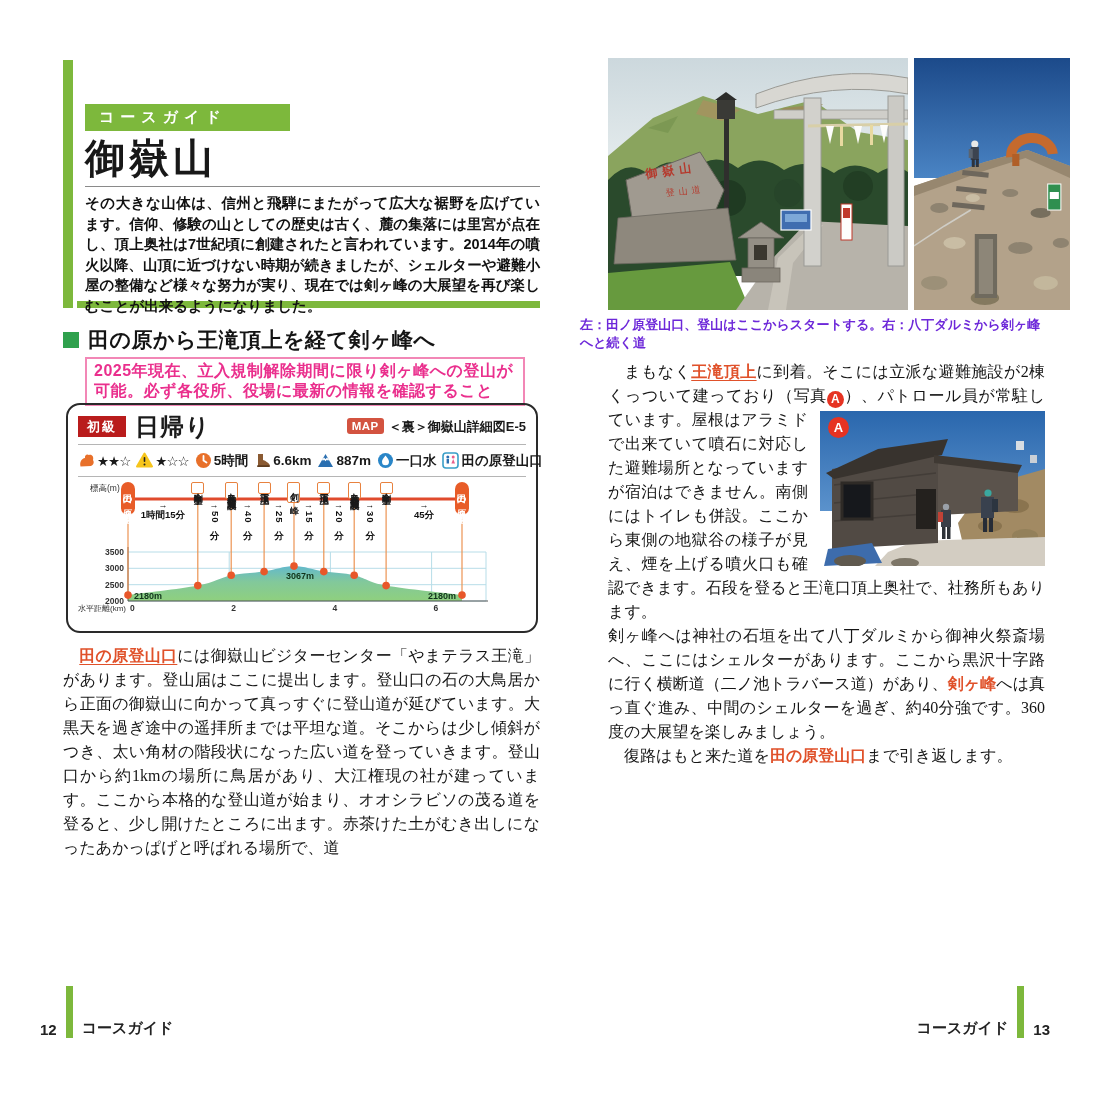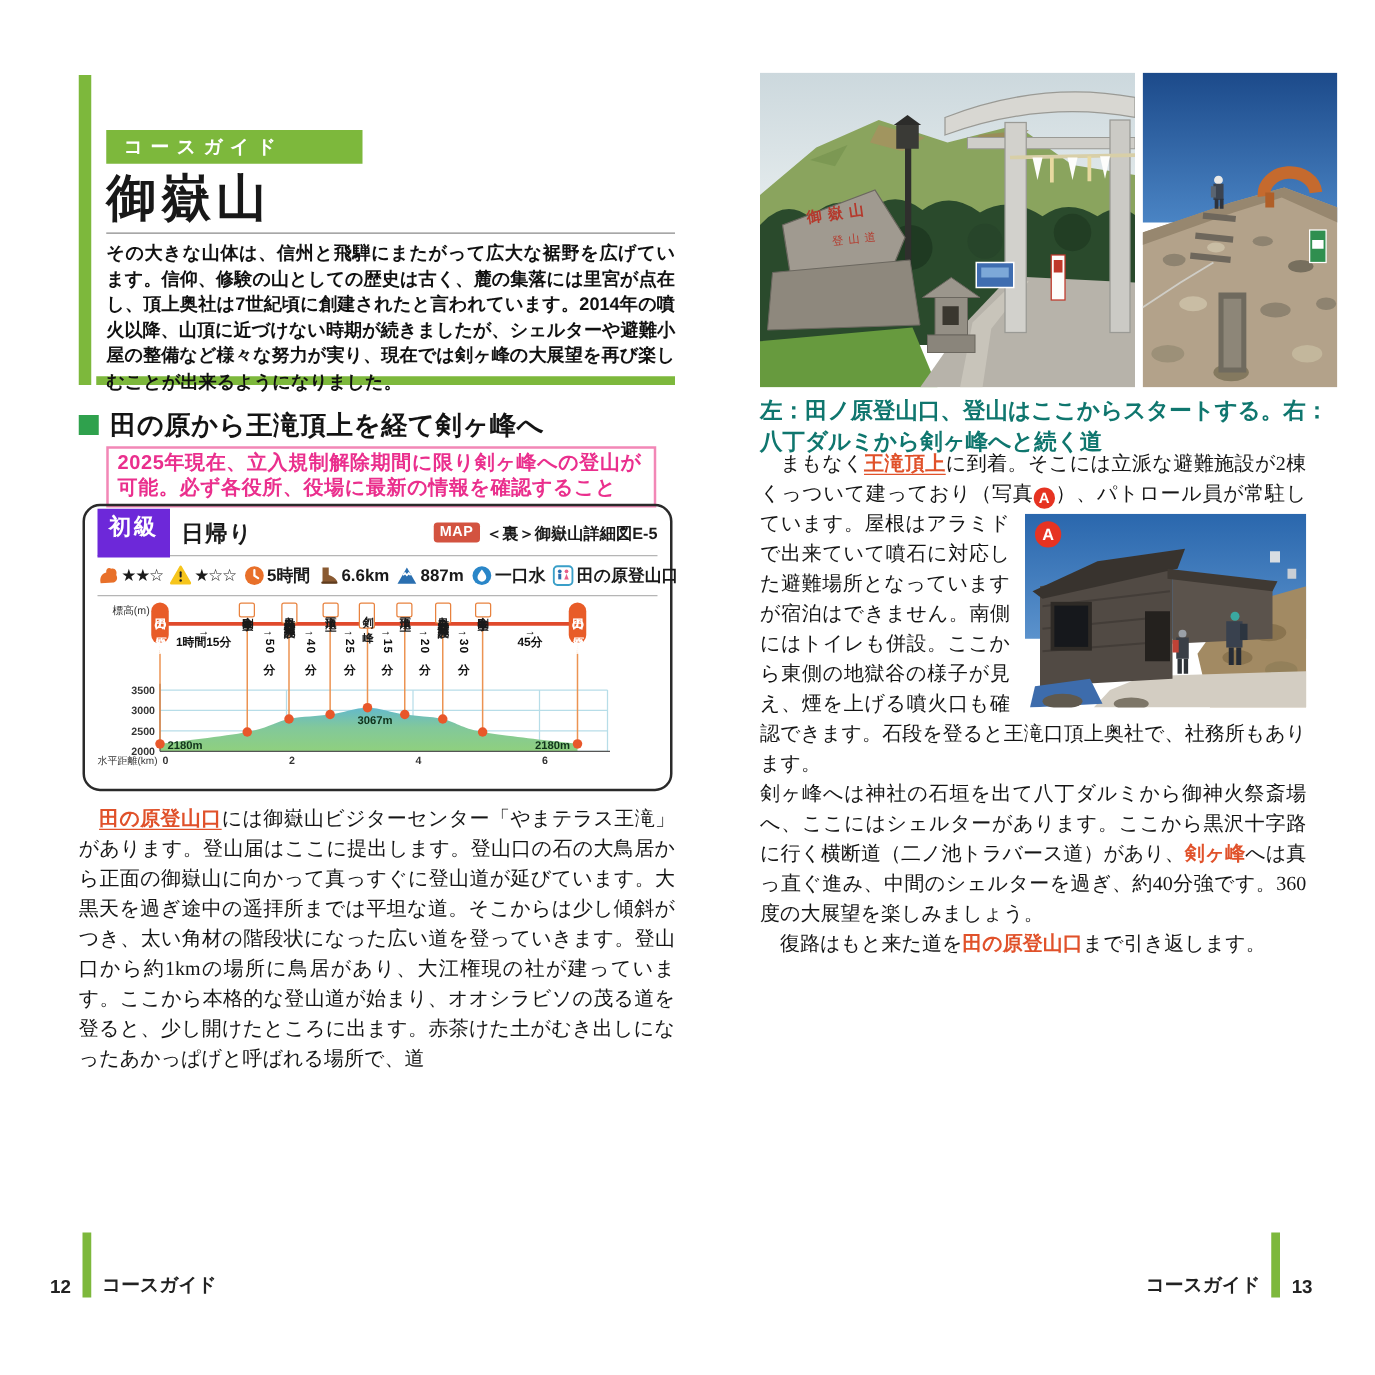--- a/index.html
+++ b/index.html
@@ -25,23 +25,23 @@
   #section-title{font-size:21px;font-weight:bold;color:#141414;letter-spacing:0.5px}
 
   
   #notice-box{position:absolute;left:85px;top:357px;width:440px;border:2px solid #f287b6;
       padding:2px 7px;font-size:16px;font-weight:bold;line-height:1.28;color:#ea2f8d;letter-spacing:0.5px}
 
   
   #course-box{position:absolute;left:66px;top:403px;width:472px;height:230px;
       border:2.5px solid #2a2a2a;border-radius:14px;padding:6px 10px 2px}
   .course-head{display:flex;align-items:center;height:31px}
-  #level-badge{background:#6d28d9;color:#fff;font-size:18px;font-weight:bold;
-      padding:2px 9px 13px;margin-right:9px;letter-spacing:2px}
-  #day-type{font-size:18px;font-weight:bold;letter-spacing:1px}
+  #level-badge{background:#b91c1c;color:#fff;font-size:13px;font-weight:bold;
+      padding:2px 9px 1px;margin-right:9px;letter-spacing:2px}
+  #day-type{font-size:24px;font-weight:bold;letter-spacing:1px}
   .map-group{margin-left:auto;display:flex;align-items:flex-start;gap:5px}
   #map-badge{background:#d35340;color:#fff;font-size:11.5px;font-weight:bold;
       padding:2px 5px;border-radius:3px;letter-spacing:0.5px}
   #map-ref{font-size:13px;font-weight:bold}
   .cb-rule{border-top:1.5px solid #b5b5b5;margin:2px 0}
   #stats-row{display:flex;align-items:center;height:27px;white-space:nowrap}
   .stat{display:flex;align-items:center;gap:2px;margin-right:6px;font-size:13.5px;font-weight:bold}
   .stat:last-child{margin-right:0}
   .stat svg{flex:0 0 auto}
   .stars{letter-spacing:-1px}
@@ -73,22 +73,22 @@
   .inline-badge{display:inline-block;width:17px;height:17px;border-radius:50%;background:#e63322;
       color:#fff;font-family:"Liberation Sans","DejaVu Sans",sans-serif;font-size:12px;
       font-weight:bold;line-height:17px;text-align:center;vertical-align:-2px}
 
   
   #photos-row{position:absolute;left:608px;top:58px;width:462px;height:252px;display:flex;gap:6px}
   .photo{height:100%;overflow:hidden}
   #photo-trailhead{width:300px}
   #photo-ridge{flex:1}
   .photo svg{display:block;width:100%;height:100%}
-  #photo-caption{position:absolute;left:608px;top:316px;width:462px;font-size:18px;
-      font-weight:bold;line-height:1.4;color:#0f766e}
+  #photo-caption{position:absolute;left:580px;top:316px;width:462px;font-size:13px;
+      font-weight:bold;line-height:1.4;color:#6d28d9}
 
   
   .photo-a{float:right;width:225px;height:155px;margin:3px 0 4px 12px;position:relative}
   .photo-a svg{display:block;width:100%;height:100%}
   .pa-badge{position:absolute;top:6px;left:8px;width:21px;height:21px;border-radius:50%;
       background:#e63322;color:#fff;font-family:"Liberation Sans","DejaVu Sans",sans-serif;
       font-size:13px;font-weight:bold;line-height:21px;text-align:center}
 
   
   .footer{position:absolute;top:986px;display:flex;align-items:flex-end;gap:9px;

